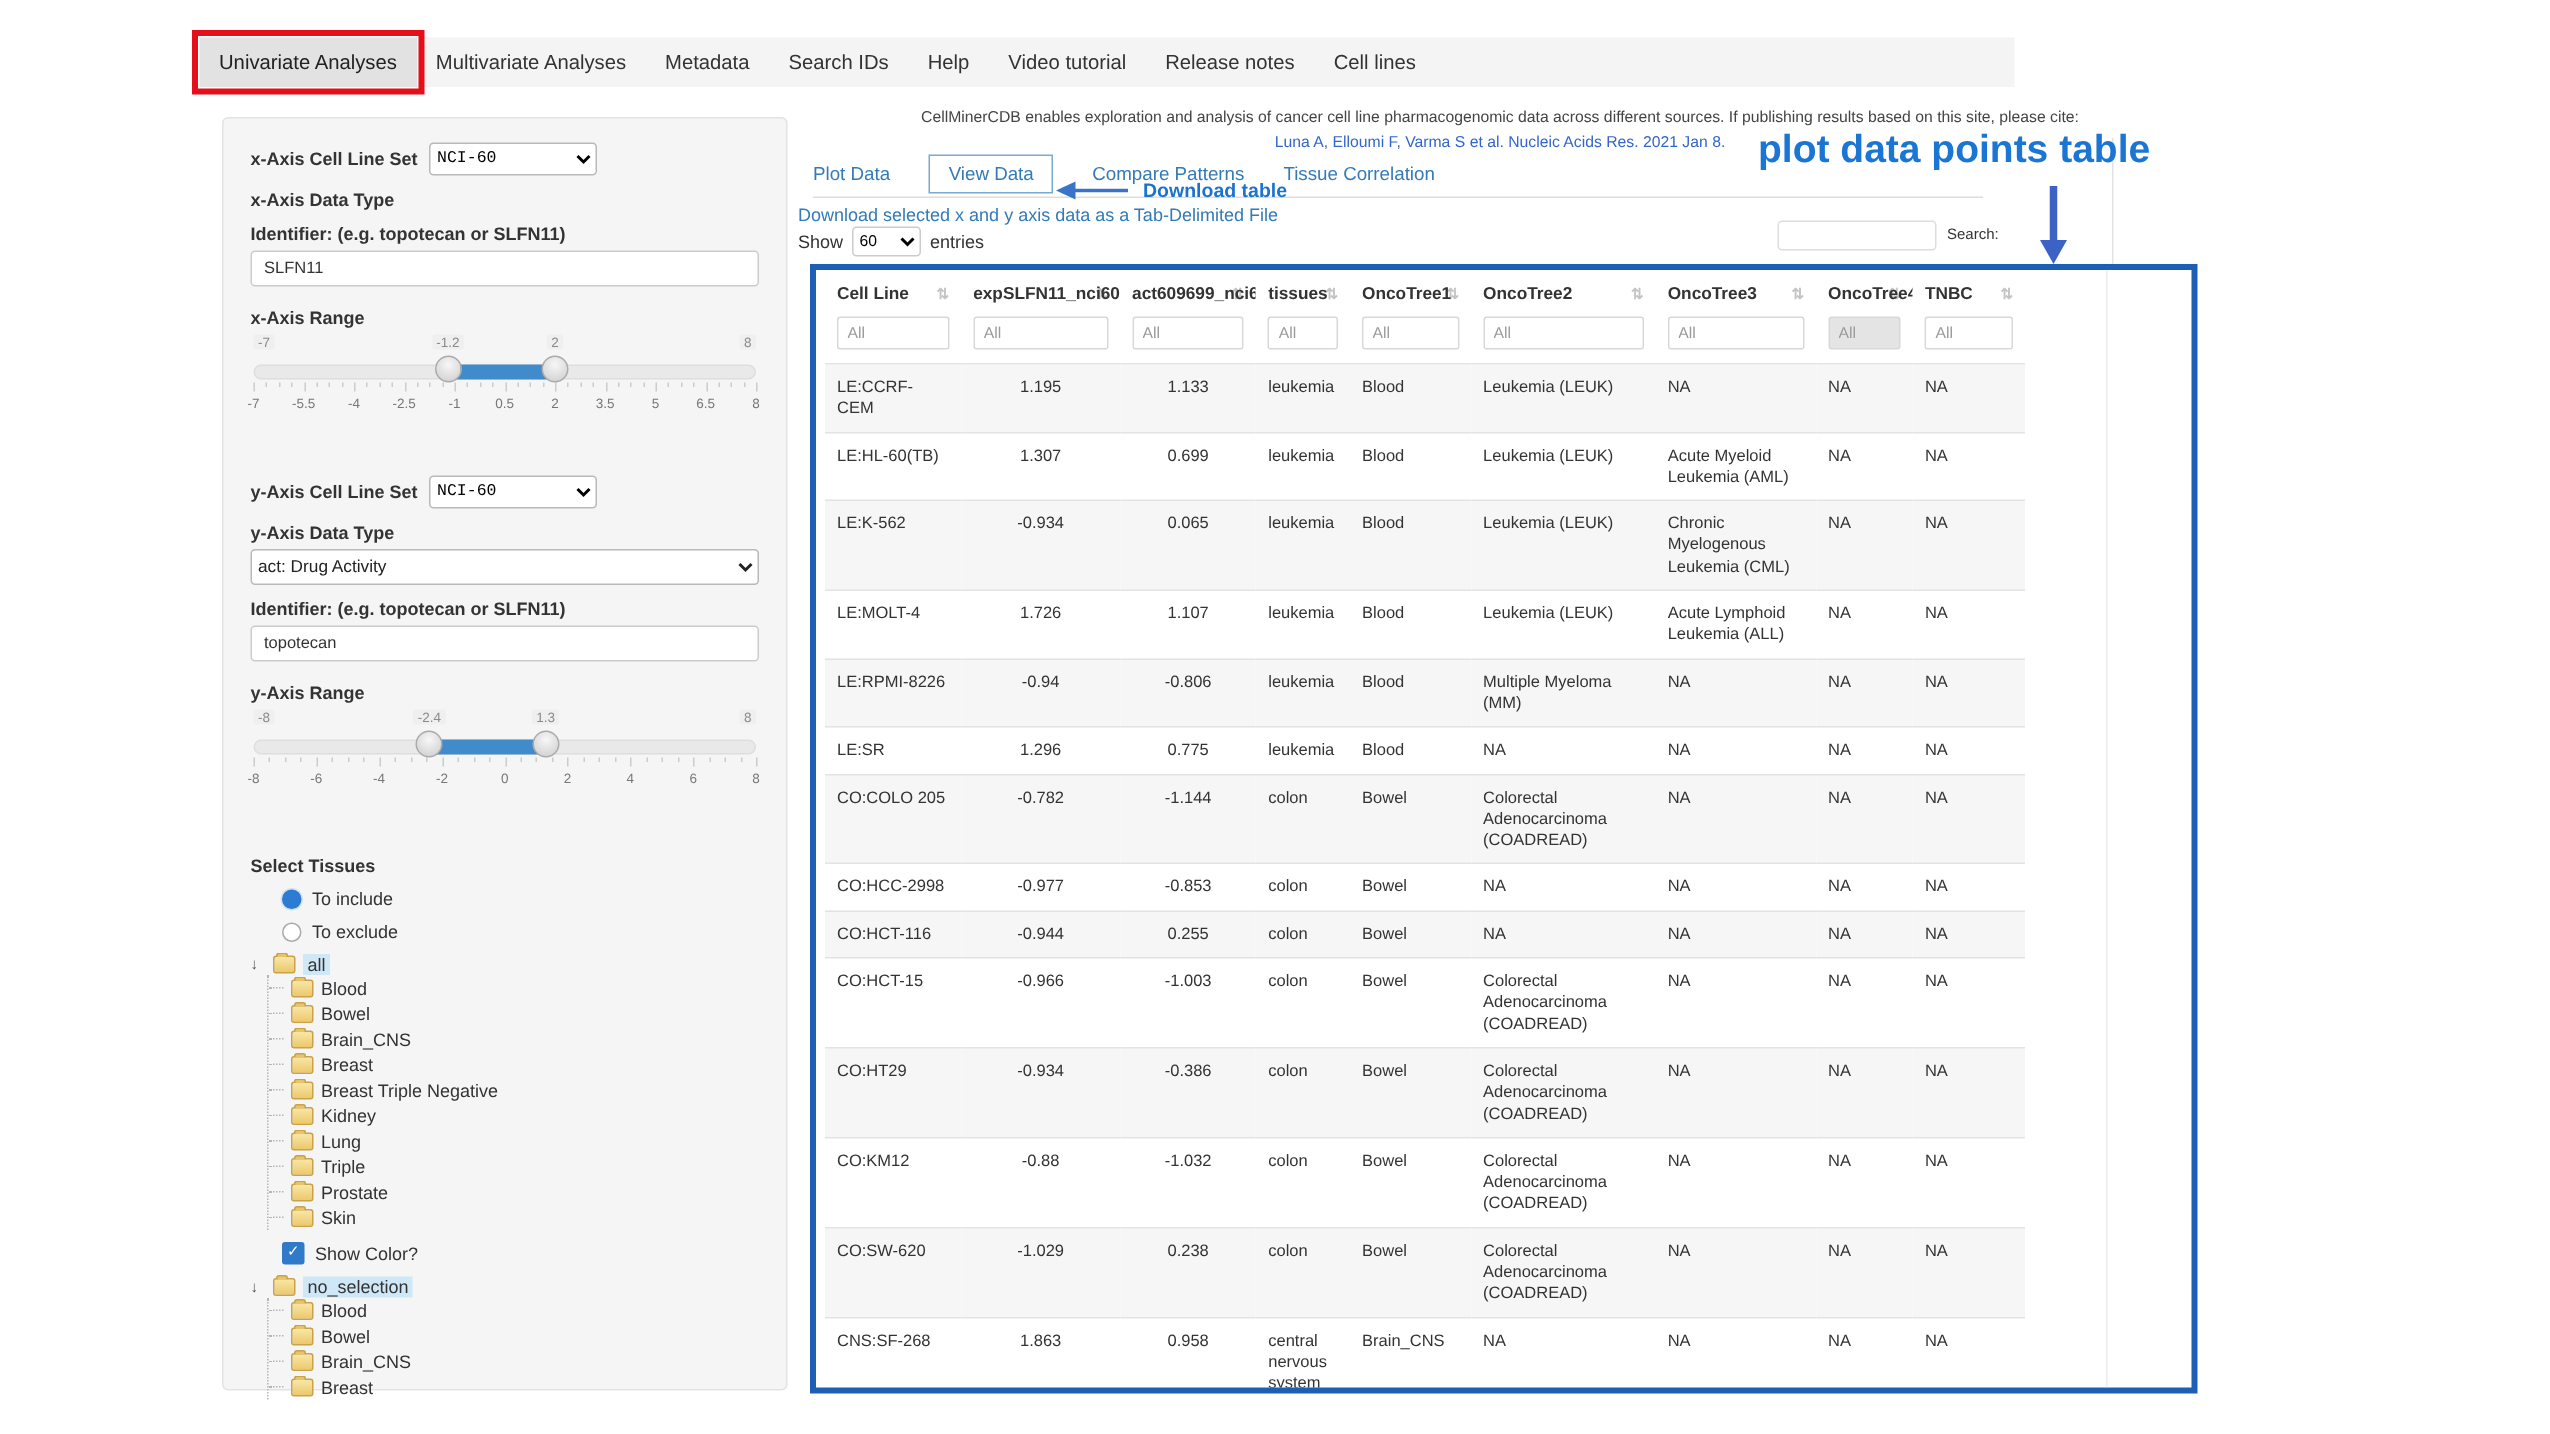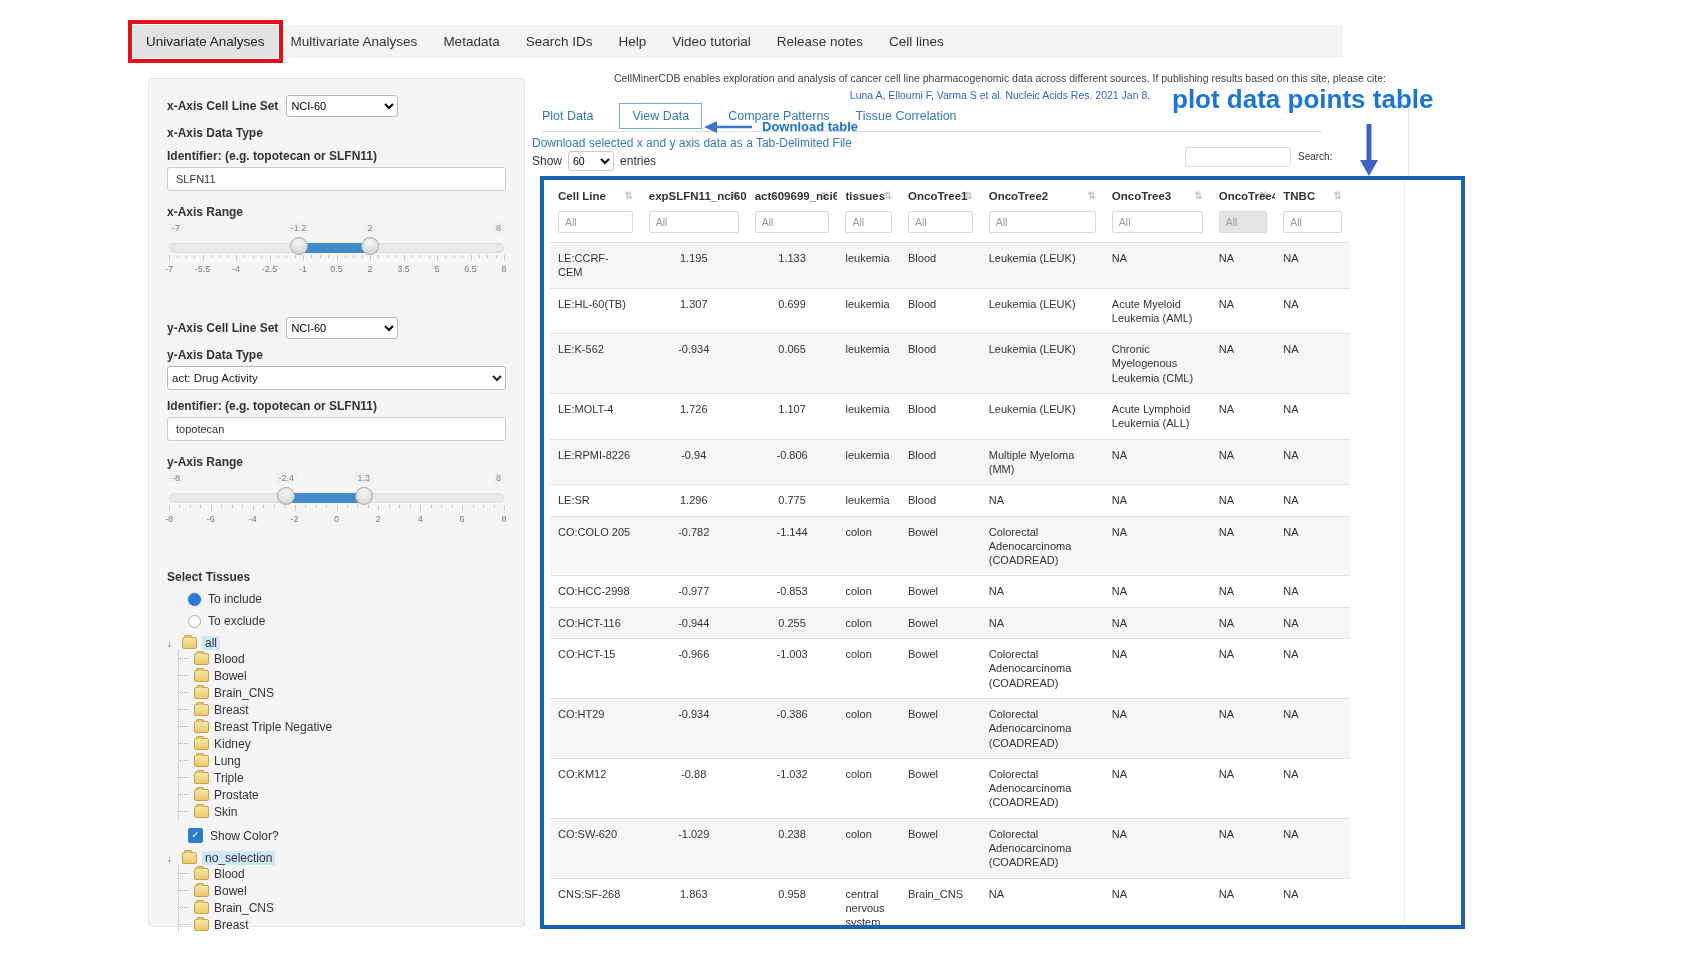--- a/index.html
+++ b/index.html
@@ -13,21 +13,21 @@
   .nav-tab.active{background:#e2e2e2;color:#222;}
   .red-annot{position:absolute;left:-5px;top:-5px;right:-5px;bottom:-5px;border:4px solid #e50f1c;
              pointer-events:none;}
   
   .panel{position:absolute;left:148px;top:78px;width:377px;height:849px;background:#f5f5f5;
          border:1px solid #e3e3e3;border-radius:4px;padding:14px 18px;box-sizing:border-box;
          font-size:12px;}
   .lbl{font-weight:bold;margin:9px 0 4px;font-size:12px;}
   .inline-row{display:flex;align-items:center;gap:8px;margin:2px 0 4px;}
   .inline-row .lbl{margin:0;}
-  select.sm{height:22px;font-size:11px;border:1px solid #b9b9b9;border-radius:3px;background:#fff;width:112px;}
+  select.sm{height:22px;font-size:11px;border:1px solid #b9b9b9;border-radius:3px;background:#fff;width:112px;font-family:Liberation Mono, monospace;}
   select.full{width:100%;height:24px;font-size:11.5px;border:1px solid #b9b9b9;border-radius:3px;background:#fff;color:#222;}
   input.txt{width:100%;height:24px;box-sizing:border-box;border:1px solid #ccc;border-radius:3px;
             padding:0 8px;font-size:11px;background:#fff;color:#333;}
   
   .slider{position:relative;height:56px;margin:4px 2px 10px;}
   .sl-lab{position:absolute;top:0;font-size:9px;color:#8a8a8a;background:#efefef;padding:0 3px;border-radius:2px;transform:translateX(-50%);white-space:nowrap;}
   .sl-lab.minlab{left:0;transform:none;}
   .sl-lab.maxlab{right:0;left:auto;transform:none;}
   .sl-track{position:absolute;left:0;right:0;top:20px;height:8px;background:#e9e9e9;border:1px solid #dedede;border-radius:5px;}
   .sl-bar{position:absolute;top:20px;height:10px;background:#428bca;}

